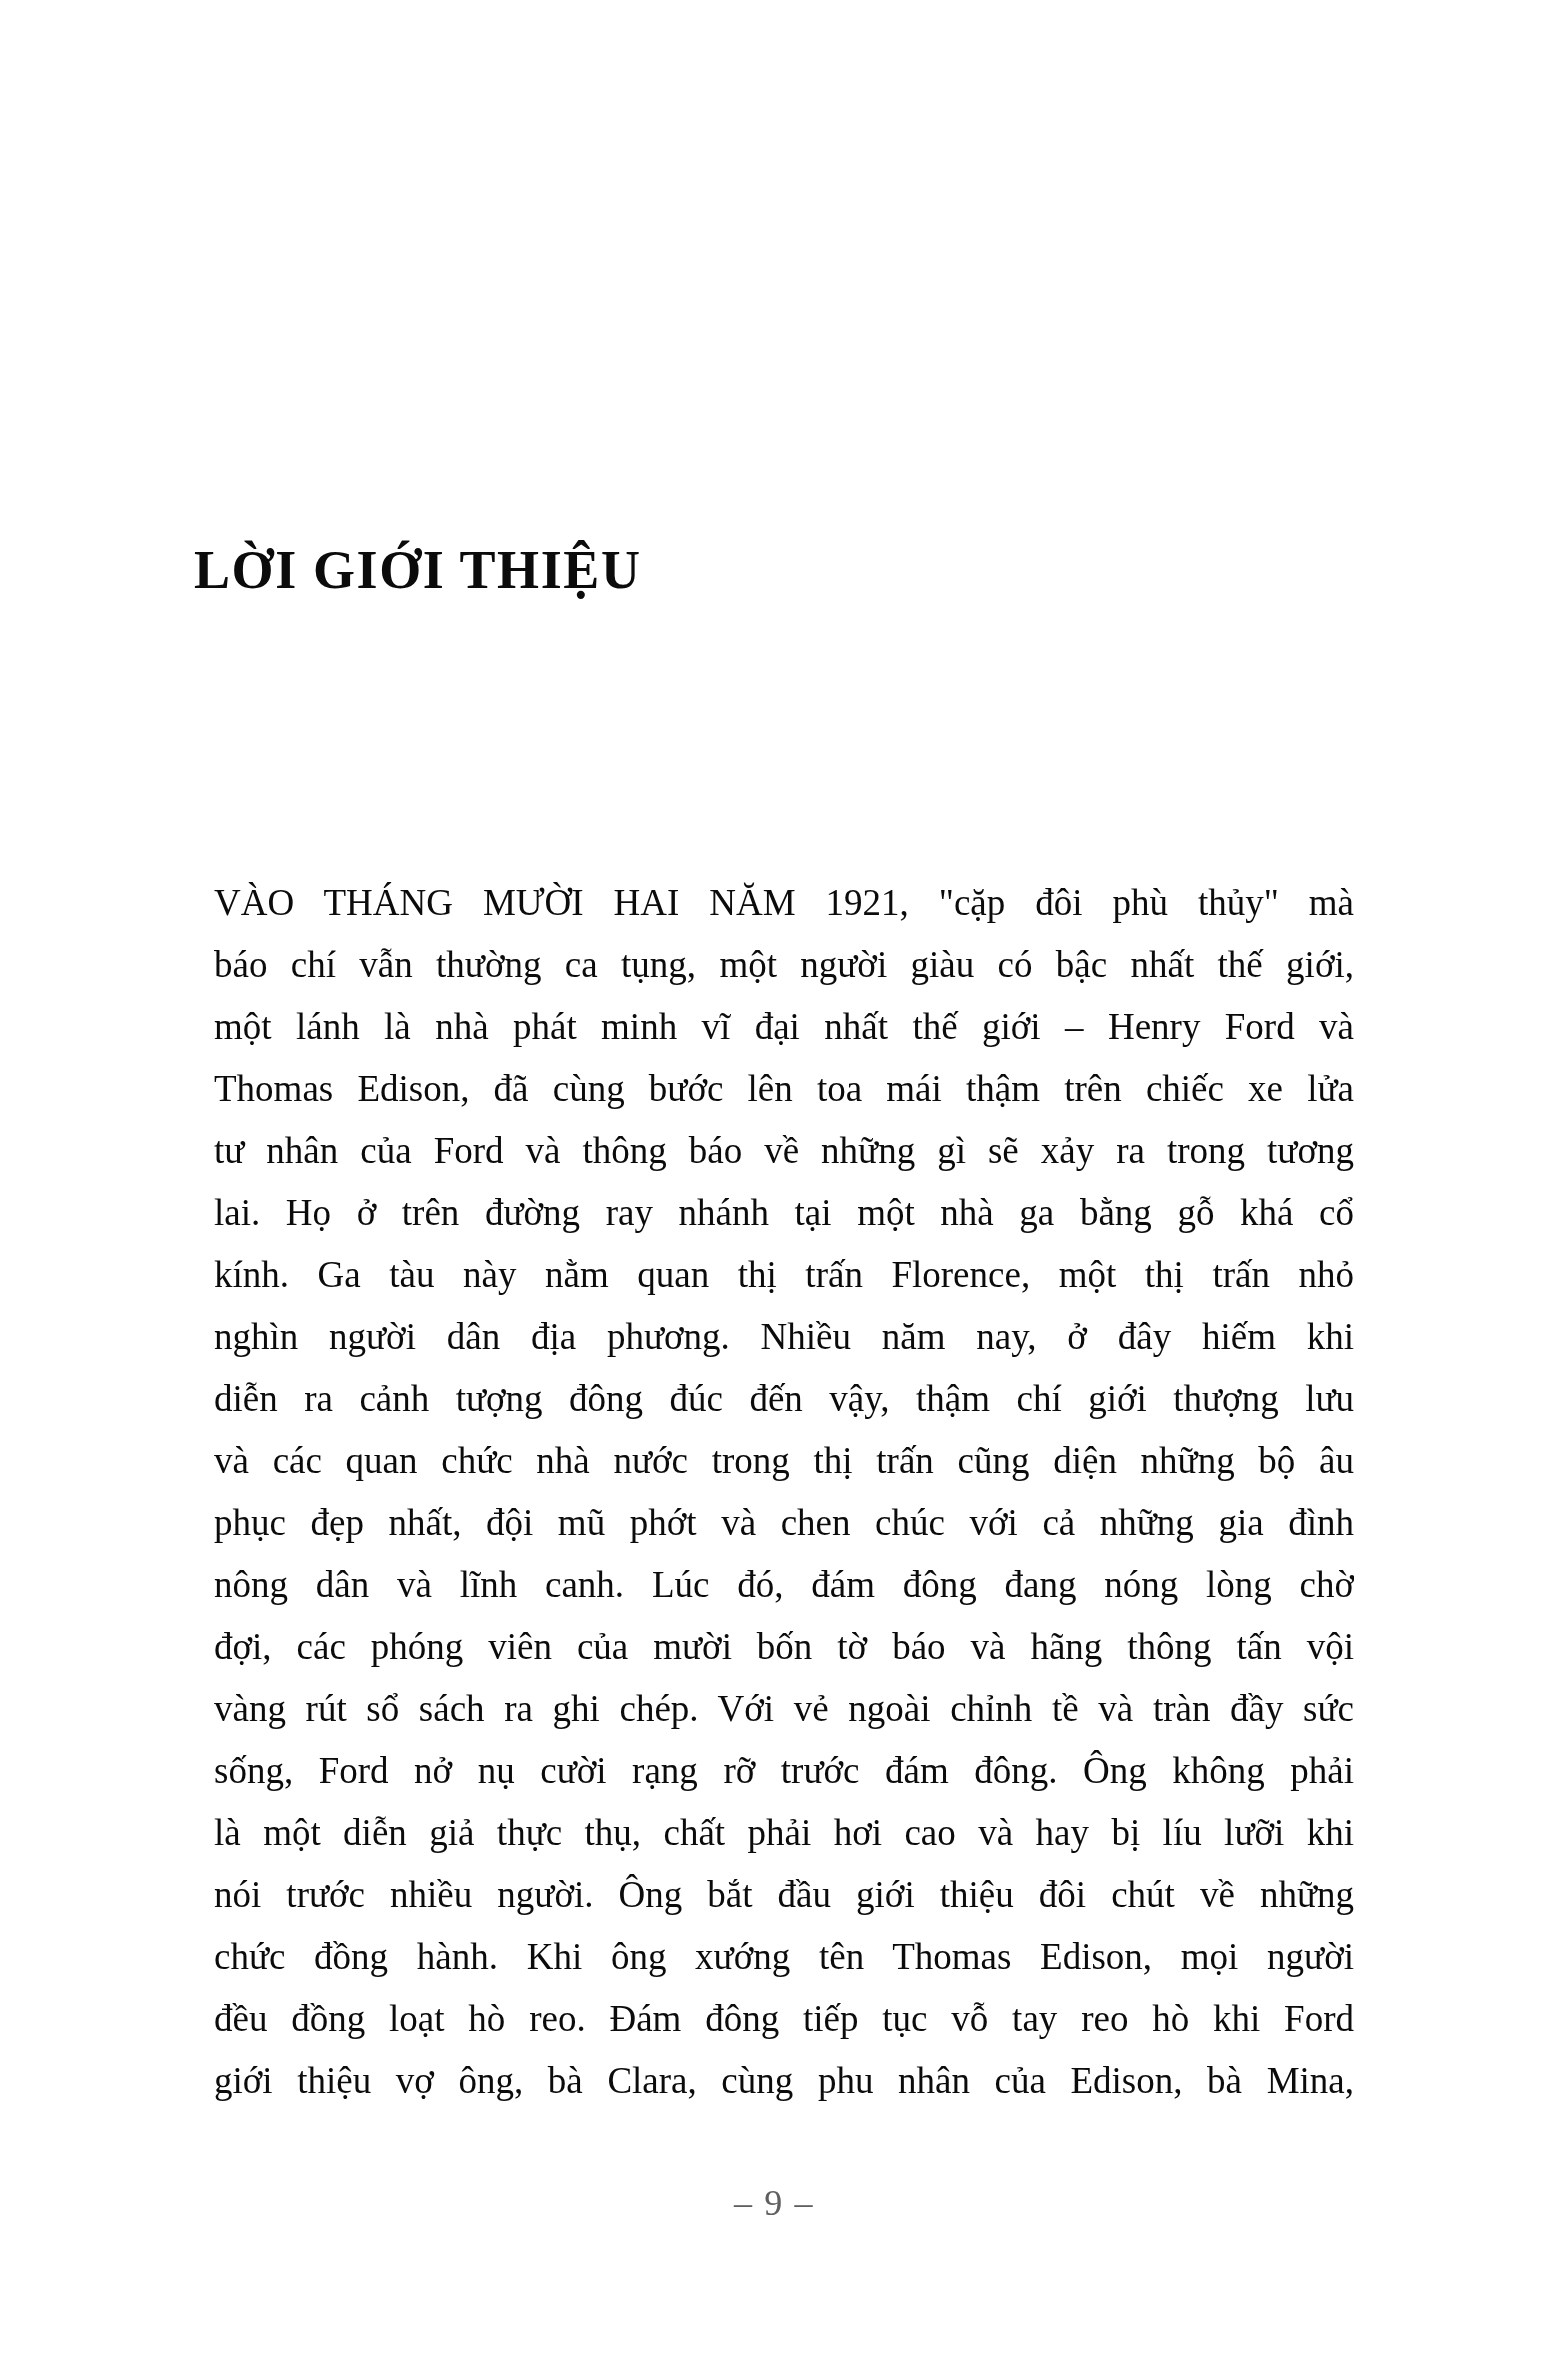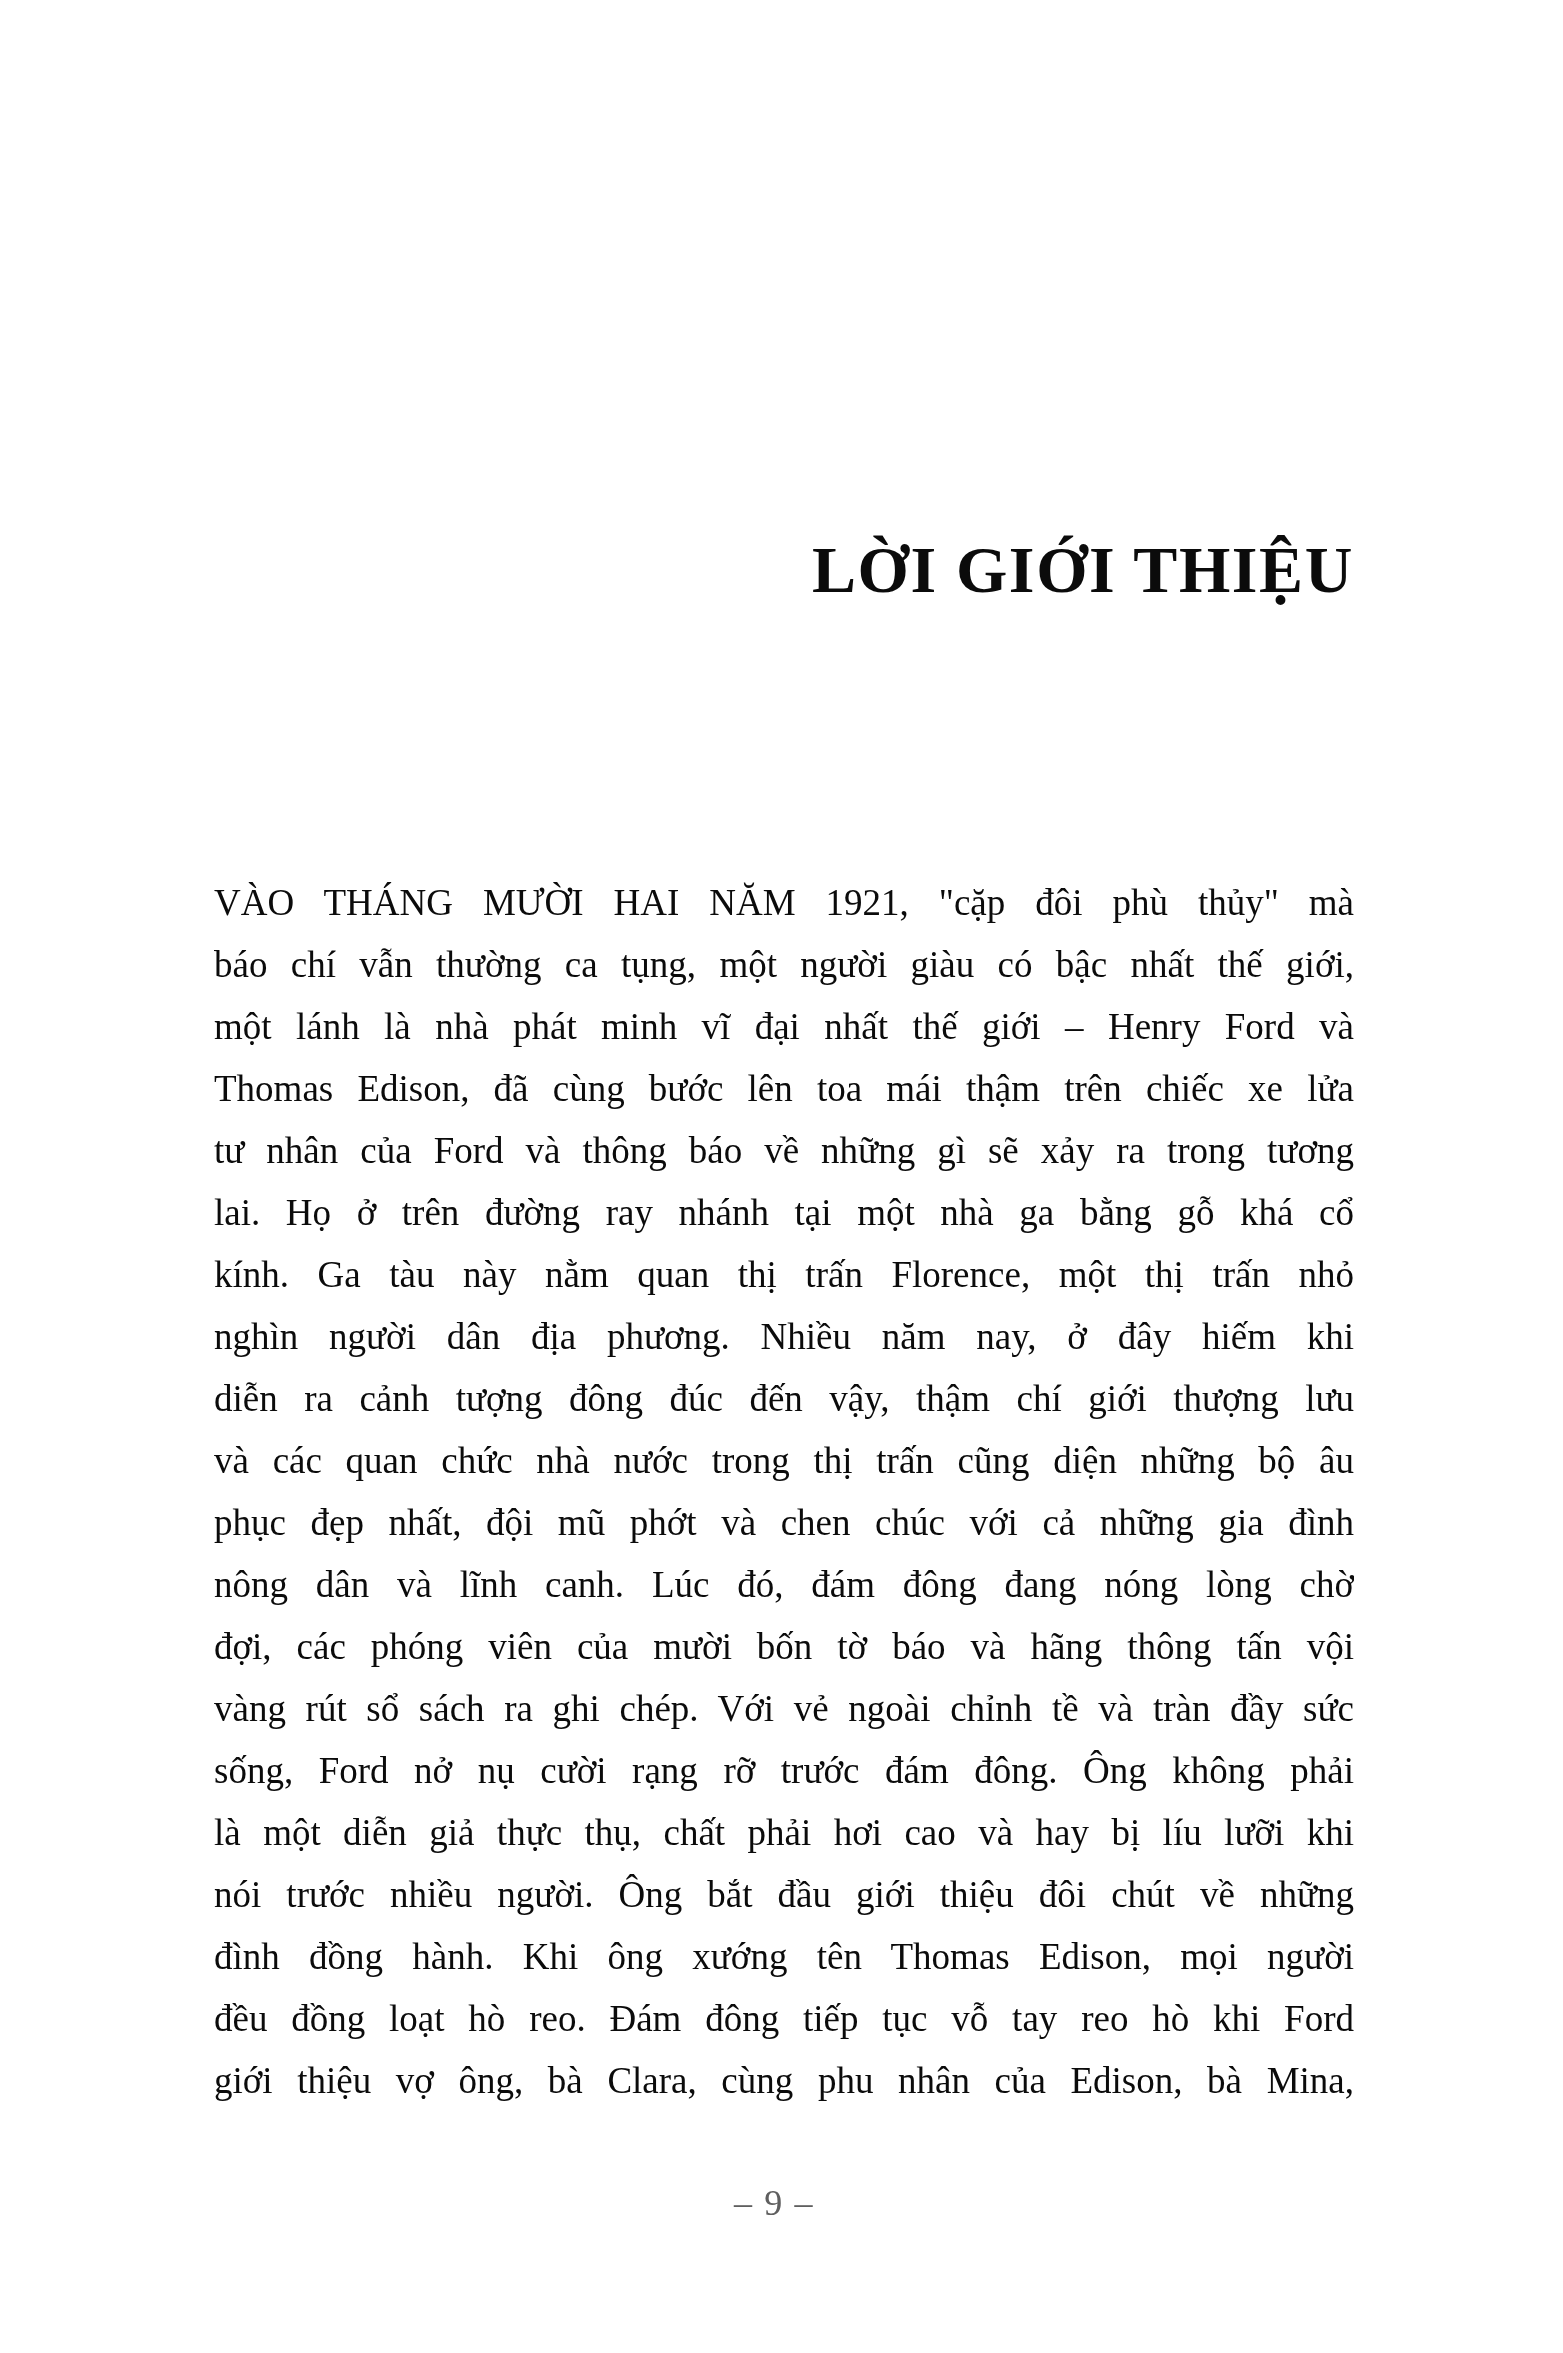--- a/index.html
+++ b/index.html
@@ -14,22 +14,22 @@
     background: #ffffff;
     font-family: "Liberation Serif", "DejaVu Serif", serif;
     color: #000000;
     overflow: hidden;
   }
   .chapter-title {
     position: absolute;
     left: 194px;
     top: 529px;
     width: 1160px;
-    text-align: right;
-    font-size: 66px;
+    text-align: left;
+    font-size: 54px;
     font-weight: bold;
     letter-spacing: 1.6px;
     line-height: 82px;
     color: #0b0b0b;
     white-space: nowrap;
   }
   .body-text {
     position: absolute;
     left: 194px;
     top: 872px;
@@ -82,21 +82,21 @@
     <div class="body-line">nghìn người dân địa phương. Nhiều năm nay, ở đây hiếm khi</div>
     <div class="body-line">diễn ra cảnh tượng đông đúc đến vậy, thậm chí giới thượng lưu</div>
     <div class="body-line">và các quan chức nhà nước trong thị trấn cũng diện những bộ âu</div>
     <div class="body-line">phục đẹp nhất, đội mũ phớt và chen chúc với cả những gia đình</div>
     <div class="body-line">nông dân và lĩnh canh. Lúc đó, đám đông đang nóng lòng chờ</div>
     <div class="body-line">đợi, các phóng viên của mười bốn tờ báo và hãng thông tấn vội</div>
     <div class="body-line">vàng rút sổ sách ra ghi chép. Với vẻ ngoài chỉnh tề và tràn đầy sức</div>
     <div class="body-line">sống, Ford nở nụ cười rạng rỡ trước đám đông. Ông không phải</div>
     <div class="body-line">là một diễn giả thực thụ, chất phải hơi cao và hay bị líu lưỡi khi</div>
     <div class="body-line">nói trước nhiều người. Ông bắt đầu giới thiệu đôi chút về những</div>
-    <div class="body-line">đình đồng hành. Khi ông xướng tên Thomas Edison, mọi người</div>
+    <div class="body-line">chức đồng hành. Khi ông xướng tên Thomas Edison, mọi người</div>
     <div class="body-line">đều đồng loạt hò reo. Đám đông tiếp tục vỗ tay reo hò khi Ford</div>
     <div class="body-line">giới thiệu vợ ông, bà Clara, cùng phu nhân của Edison, bà Mina,</div>
   </div>
 
   <div class="page-number">– 9 –</div>
 
 </div>
 
 
 </body></html>

